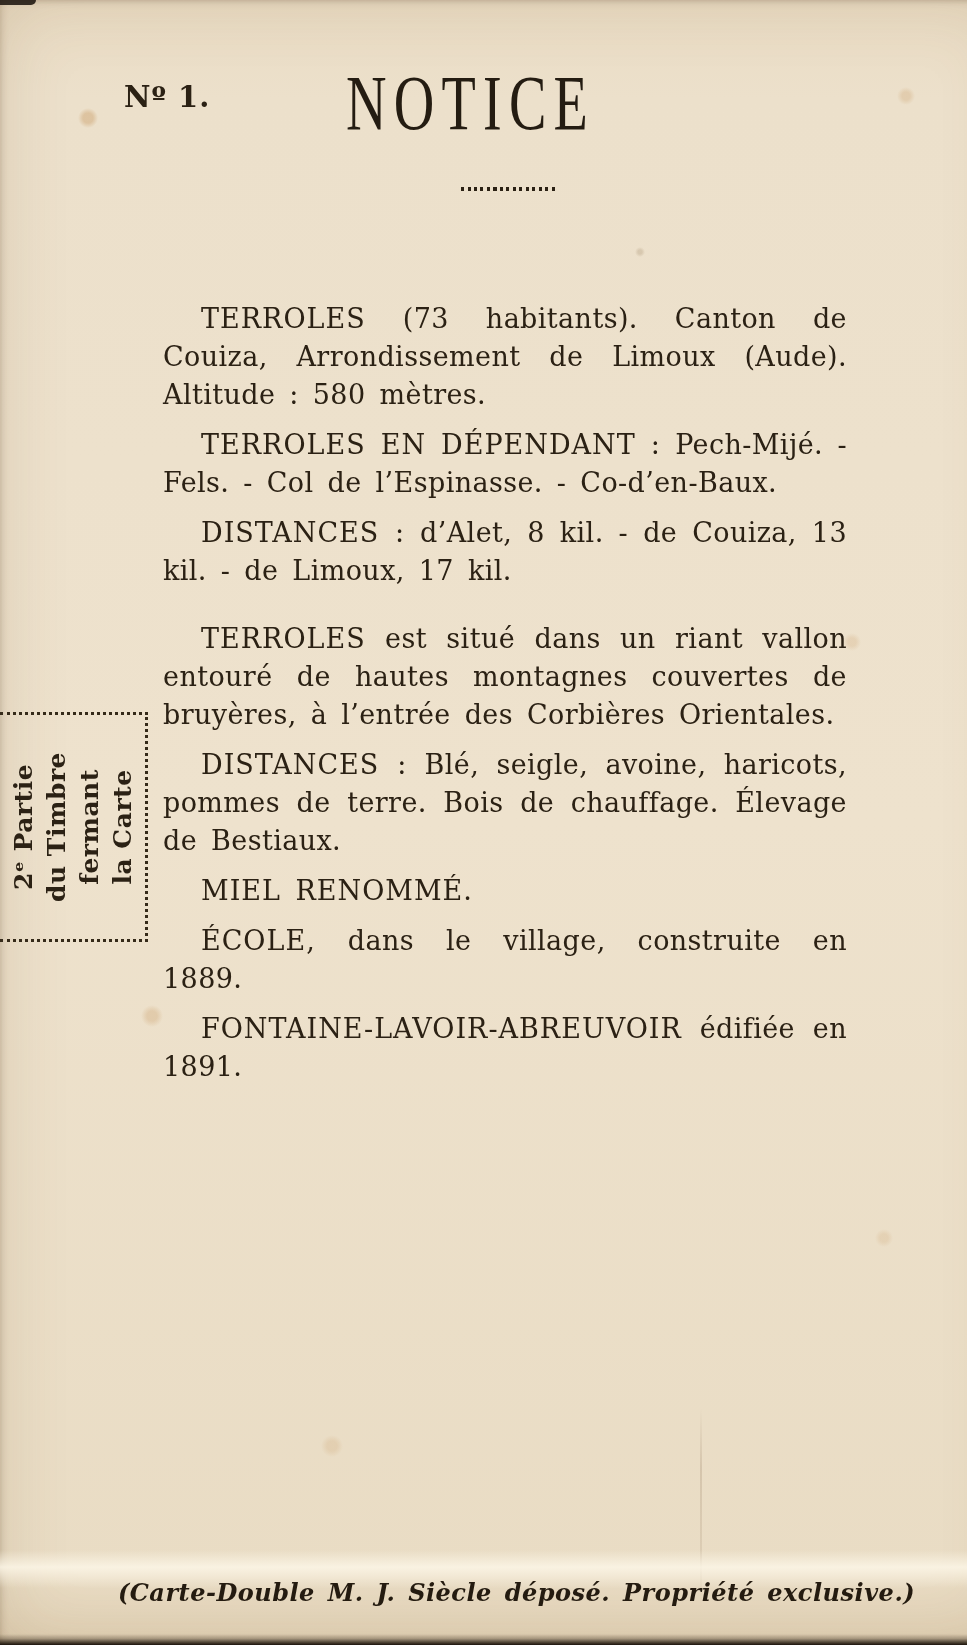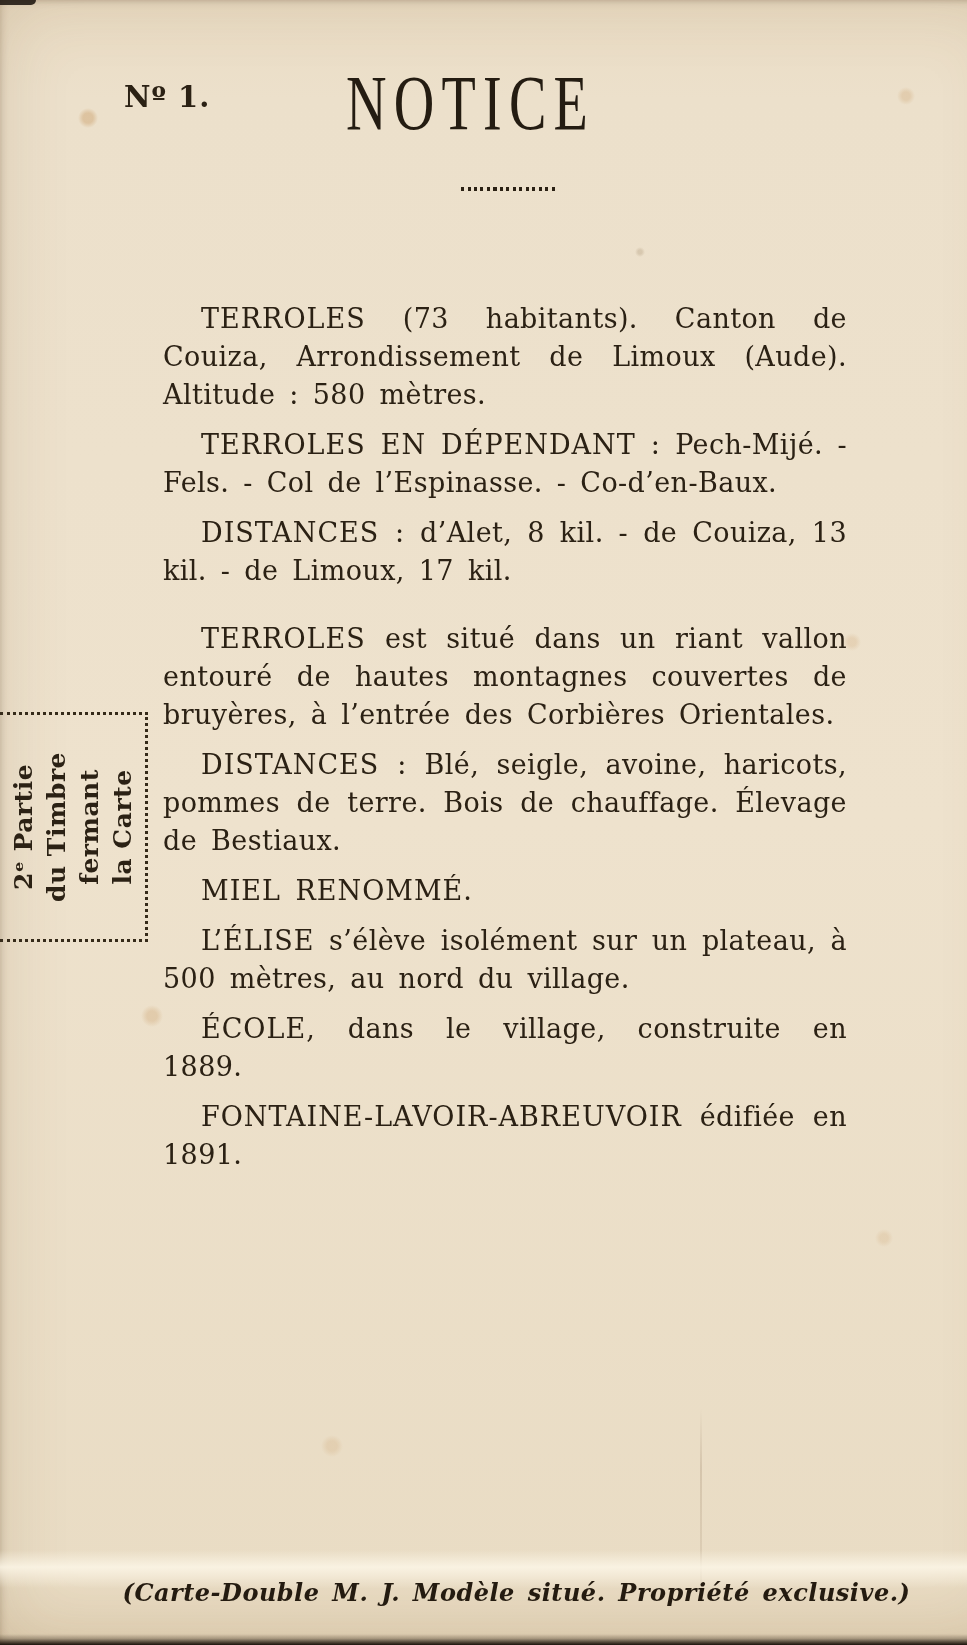--- a/index.html
+++ b/index.html
@@ -122,24 +122,23 @@
     </div>
   </div>
 
   <div class="body-text">
     <p><span class="lead">TERROLES</span><span> (73 habitants). Canton de Couiza, Arrondissement de Limoux (Aude). Altitude : 580 mètres.</span></p>
     <p><span class="lead">TERROLES EN DÉPENDANT :</span><span> Pech-Mijé. - Fels. - Col de l’Espinasse. - Co-d’en-Baux.</span></p>
     <p><span class="lead">DISTANCES :</span><span> d’Alet, 8 kil. - de Couiza, 13 kil. - de Limoux, 17 kil.</span></p>
     <p class="space-before"><span class="lead">TERROLES</span><span> est situé dans un riant vallon entouré de hautes montagnes couvertes de bruyères, à l’entrée des Corbières Orientales.</span></p>
     <p><span class="lead">DISTANCES :</span><span> Blé, seigle, avoine, haricots, pommes de terre. Bois de chauffage. Élevage de Bestiaux.</span></p>
     <p><span class="lead">MIEL RENOMMÉ.</span><span></span></p>
-    <p><span class="lead">L’ÉLISE</span><span> s’élève isolément sur un plateau, à 500 mètres, au nord du village.</span></p>
     <p><span class="lead">ÉCOLE,</span><span> dans le village, construite en 1889.</span></p>
     <p><span class="lead">FONTAINE-LAVOIR-ABREUVOIR</span><span> édifiée en 1891.</span></p>
   </div>
 
   <div class="crease"></div>
   <div class="scan-band"></div>
-  <div class="footer-line">(Carte-Double M. J. Modèle situé. Propriété exclusive.)</div>
+  <div class="footer-line">(Carte-Double M. J. Siècle déposé. Propriété exclusive.)</div>
   <div class="corner-mark"></div>
   <div class="bottom-edge"></div>
 
 </div>
 
 </body></html>

